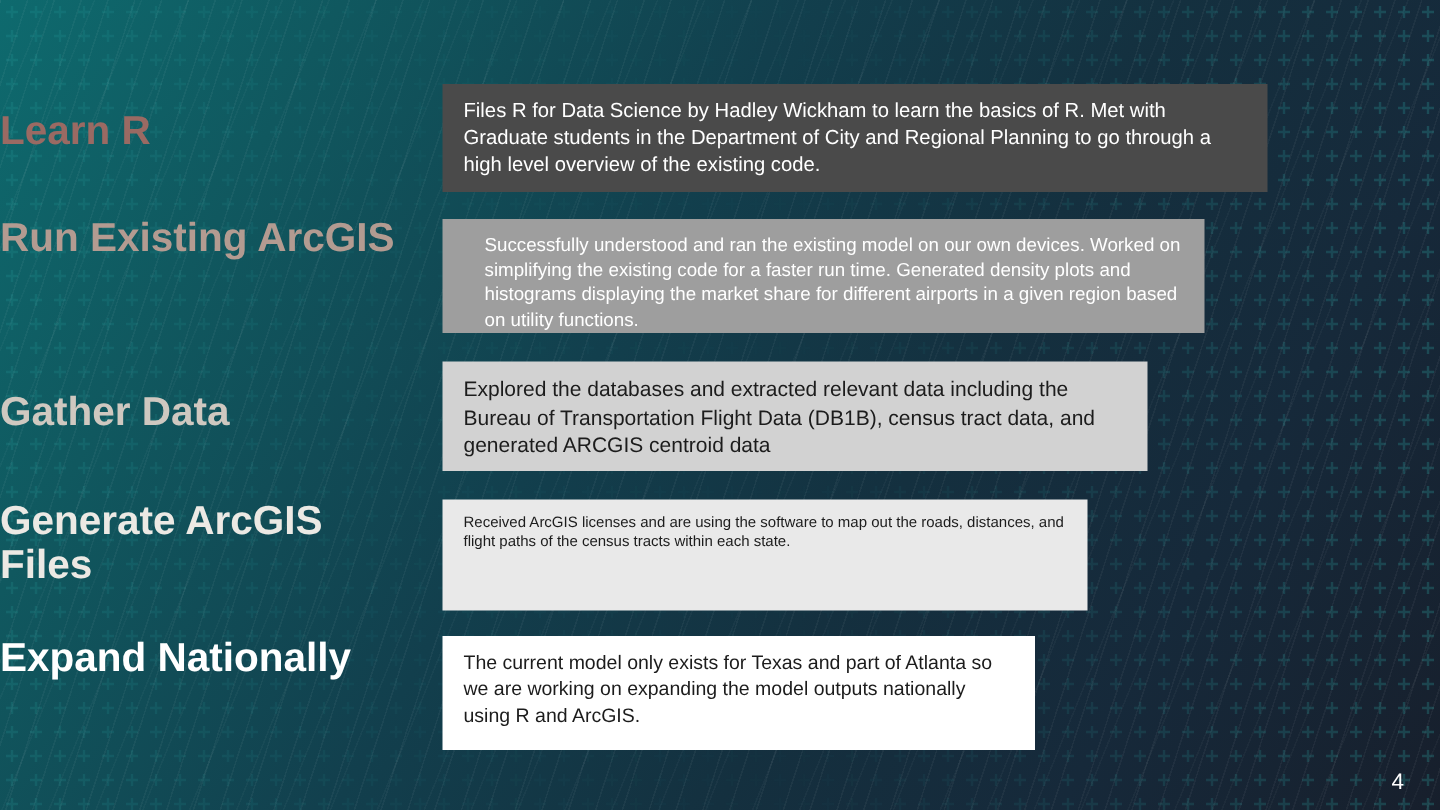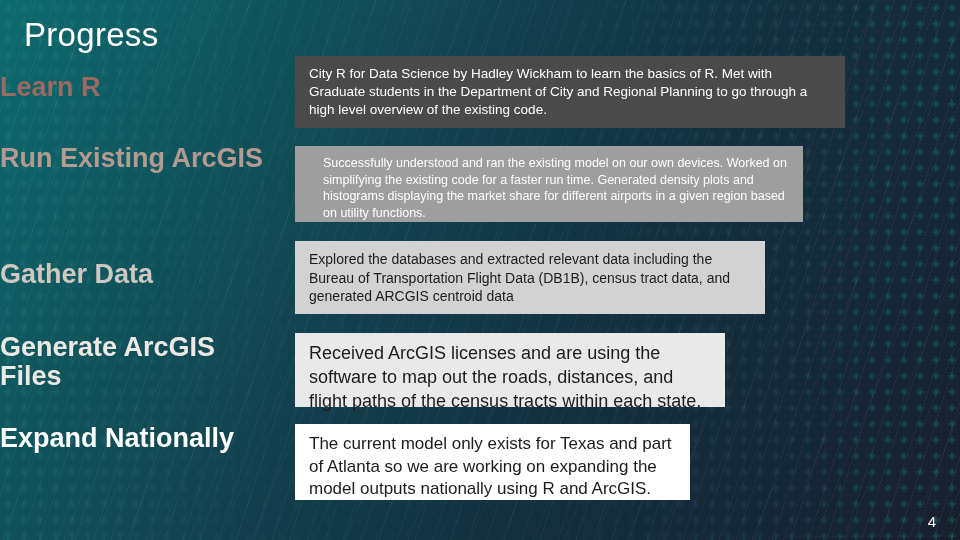--- a/index.html
+++ b/index.html
@@ -82,25 +82,25 @@
   #callout-run-model {
     left: 295px; top: 146px; width: 508px; height: 76px;
     background: #9e9e9e; color: #ffffff; font-size: 12.5px; padding-left: 28px;
   }
   #callout-gather {
     left: 295px; top: 241px; width: 470px; height: 73px;
     background: #d2d2d2; color: #1c1c1c; font-size: 14px;
   }
   #callout-generate {
     left: 295px; top: 333px; width: 430px; height: 74px;
-    background: #e9e9e9; color: #1c1c1c; font-size: 18px;
+    background: #e9e9e9; color: #1c1c1c; font-size: 10px;
   }
   #callout-expand {
     left: 295px; top: 424px; width: 395px; height: 76px;
-    background: #ffffff; color: #1c1c1c; font-size: 17px;
+    background: #ffffff; color: #1c1c1c; font-size: 13px;
   }
   .ital { }
 </style>
 </head>
 <body>
 
 <div class="slide">
 
   <div class="streaks"></div>
 
@@ -116,25 +116,24 @@
         <stop offset="78%" stop-color="#ffffff" stop-opacity="0.45"></stop>
         <stop offset="100%" stop-color="#ffffff" stop-opacity="0.85"></stop>
       </linearGradient>
       <mask id="m1">
         <rect x="0" y="0" width="960" height="540" fill="url(#fadeMask)"></rect>
       </mask>
     </defs>
     <rect x="0" y="0" width="960" height="540" fill="url(#plusPattern)" mask="url(#m1)"></rect>
   </svg>
 
-  <div class="title">Progress</div>
 
   <div class="row-label" id="label-learn-r">Learn R</div>
   <div class="callout" id="callout-learn-r">
-    <p><span>City </span><span class="ital">R for Data Science</span><span> by Hadley Wickham to learn the basics of R. Met with Graduate students in the Department of City and Regional Planning to go through a high level overview of the existing code.</span></p>
+    <p><span>Files </span><span class="ital">R for Data Science</span><span> by Hadley Wickham to learn the basics of R. Met with Graduate students in the Department of City and Regional Planning to go through a high level overview of the existing code.</span></p>
   </div>
 
   <div class="row-label" id="label-run-model">Run Existing ArcGIS</div>
   <div class="callout" id="callout-run-model">
     <p>Successfully understood and ran the existing model on our own devices. Worked on simplifying the existing code for a faster run time. Generated density plots and histograms displaying the market share for different airports in a given region based on utility functions.</p>
   </div>
 
   <div class="row-label" id="label-gather">Gather Data</div>
   <div class="callout" id="callout-gather">
     <p>Explored the databases and extracted relevant data including the Bureau of Transportation Flight Data (DB1B), census tract data, and generated ARCGIS centroid data</p>

